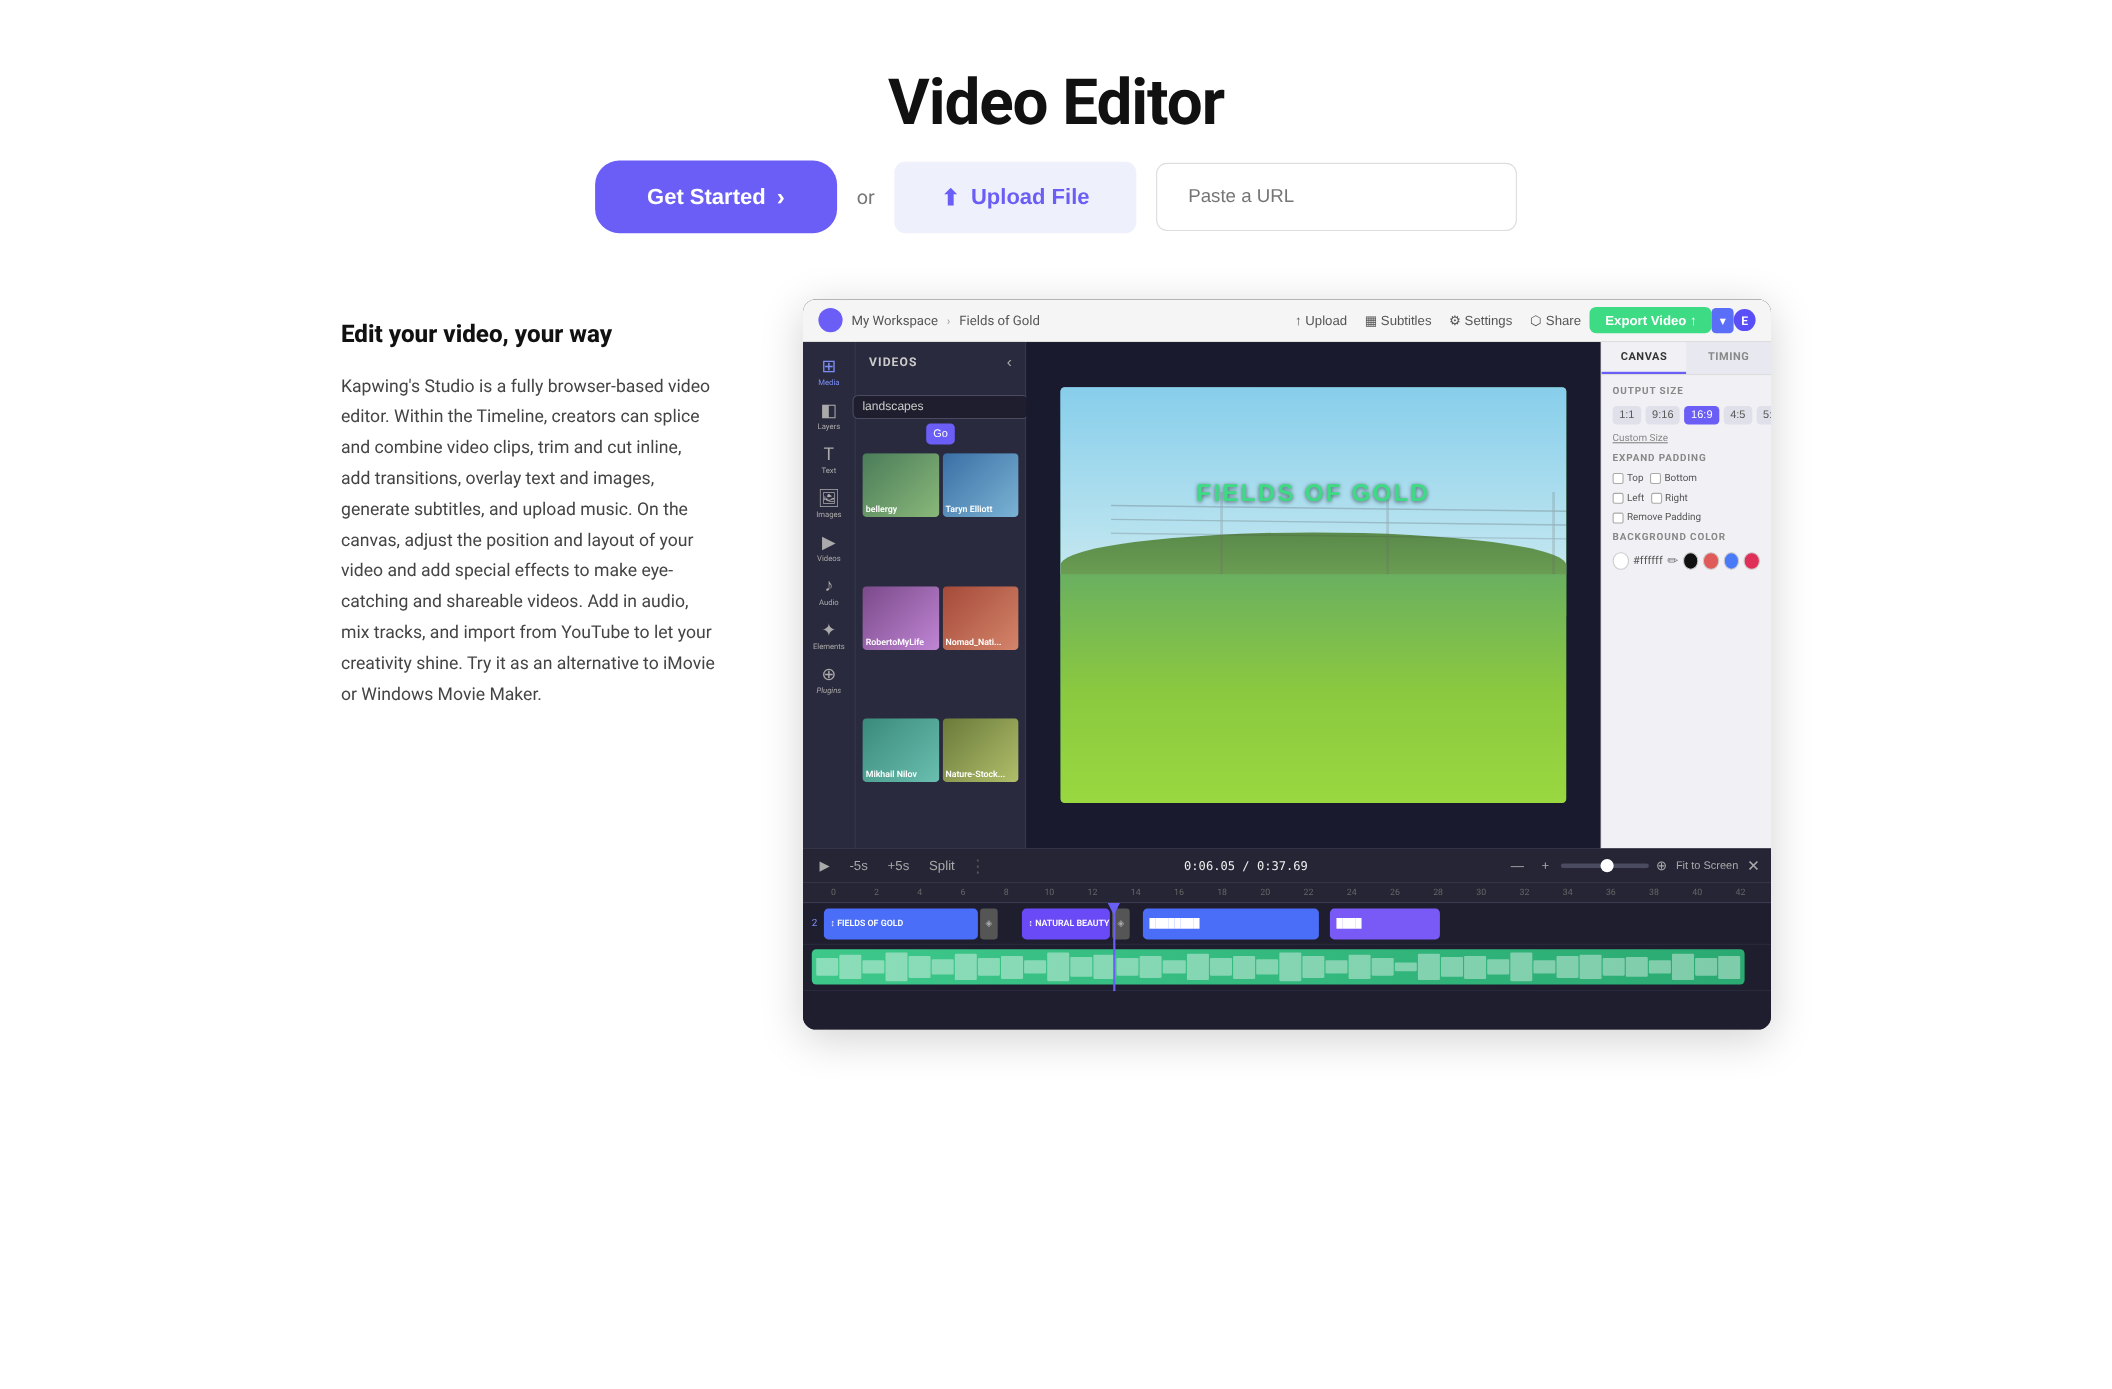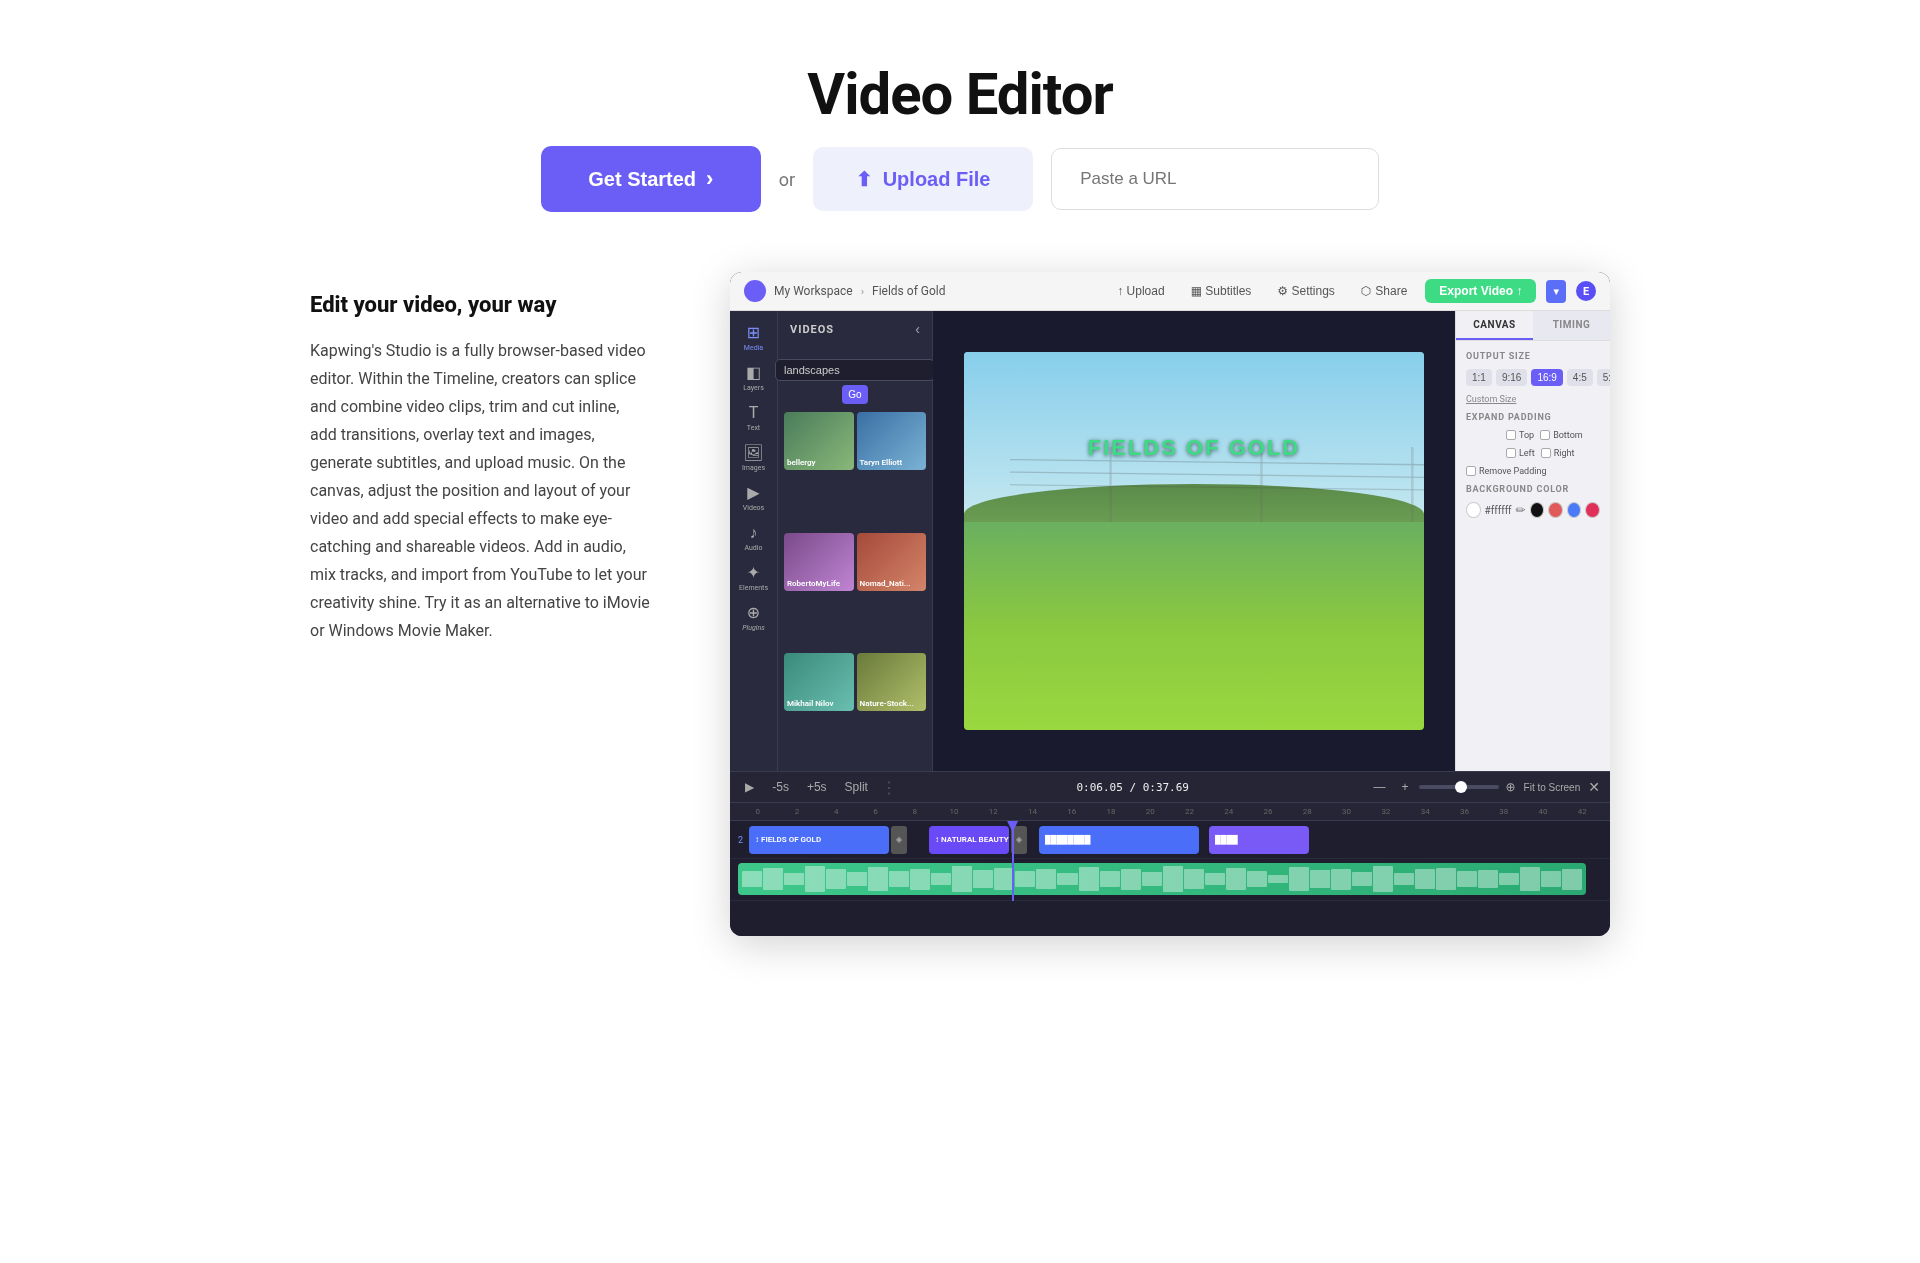--- a/index.html
+++ b/index.html
@@ -41,21 +41,21 @@
       align-items: center;
       justify-content: center;
       gap: 18px;
       flex-wrap: wrap;
     }
 
     .btn-get-started {
       background: #6b5ef7;
       color: #fff;
       border: none;
-      border-radius: 10px;
+      border-radius: 22px;
       padding: 20px 44px;
       font-size: 20px;
       font-weight: 700;
       cursor: pointer;
       display: flex;
       align-items: center;
       gap: 10px;
       min-width: 220px;
       justify-content: center;
     }
@@ -161,21 +161,20 @@
       width: 22px;
       height: 22px;
       background: #6b5ef7;
       border-radius: 50%;
       display: inline-block;
     }
 
     .topbar-right {
       display: flex;
       align-items: center;
-      gap: 10px;
       justify-content: center;
     }
 
     .topbar-btn {
       background: none;
       border: none;
       font-size: 12px;
       color: #555;
       cursor: pointer;
       display: flex;
@@ -476,21 +475,20 @@
       color: #888;
       cursor: pointer;
       text-decoration: underline;
     }
 
     .rp-checkbox-row {
       display: flex;
       gap: 6px;
       align-items: center;
       flex-wrap: wrap;
-      margin-left: 40px;
     }
 
     .rp-checkbox-item {
       display: flex;
       align-items: center;
       gap: 3px;
       font-size: 9px;
       color: #555;
     }
 

